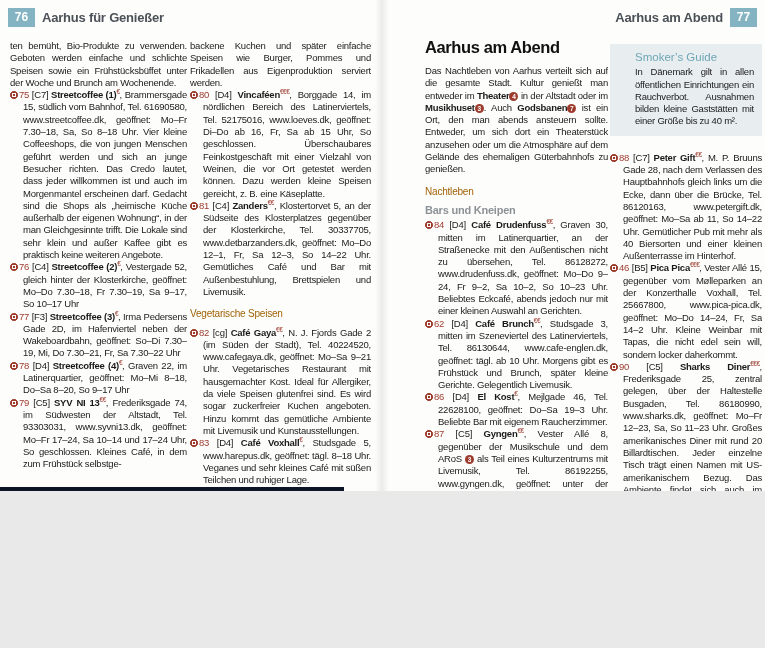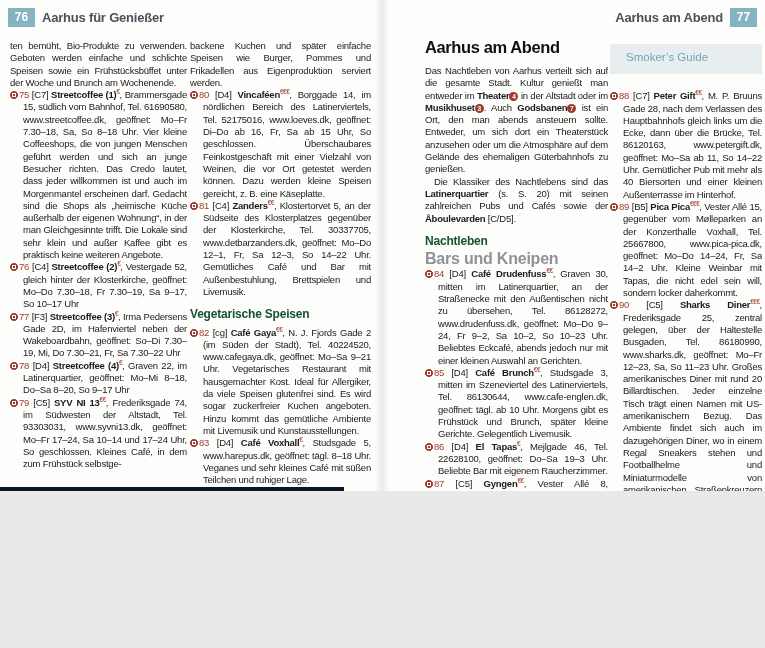--- a/index.html
+++ b/index.html
@@ -20,33 +20,33 @@
   .col{position:absolute;font-size:9.5px;line-height:12.3px;letter-spacing:-0.22px;overflow:hidden;}
   #col1{left:10px;top:40px;width:177px;height:446px;}
   #col2{left:190px;top:40px;width:181px;height:446px;}
   #colmain{left:425px;top:38px;width:183px;height:575px;}
   #colright{left:610px;top:44px;width:152px;height:516px;}
   .blk{margin:0;}
   .p,.entry{text-align:justify;}
   .ind{text-indent:9px;}
   .entry{padding-left:13px;text-indent:-13px;}
   .h1{font-size:16.5px;font-weight:bold;letter-spacing:-0.4px;color:#111;margin:0 0 8px 0;line-height:19px;}
-  .h2{font-size:12px;font-weight:bold;color:#14532d;margin:10px 0 6px 0;letter-spacing:-0.2px;}
-  .h3{font-size:16px;font-weight:bold;color:#8d9296;margin:0 0 3px 0;}
+  .h2{font-size:10px;font-weight:normal;color:#a16207;margin:10px 0 6px 0;letter-spacing:-0.2px;}
+  .h3{font-size:11px;font-weight:bold;color:#8d9296;margin:0 0 3px 0;}
   .marker{white-space:nowrap;}
   .mdot{display:inline-block;width:8px;height:8px;border-radius:50%;vertical-align:-1px;margin-right:1px;
         background:radial-gradient(circle at center,#9d3b2d 0 1.4px,#fdfdfc 1.5px 2.4px,#9d3b2d 2.5px 3.9px,transparent 4px);}
   .mnum{color:#9d3b2d;font-weight:normal;}
   b{letter-spacing:-0.25px;}
   sup.price{color:#9d3b2d;font-size:6.5px;letter-spacing:-0.5px;line-height:0;}
   .badge{display:inline-block;width:9px;height:9px;border-radius:50%;background:#9d3b2d;color:#fff;
          font-size:6.5px;font-weight:bold;line-height:9px;text-align:center;vertical-align:0px;
          text-indent:0;letter-spacing:0;}
   
-  .sbox{background:#e8eef0;padding:7px 8px 8px 16px;margin-bottom:16px;}
+  .sbox{background:#e8eef0;padding:7px 8px 8px 25px;margin-bottom:16px;}
   .sbox-title{color:#6fa6b6;font-size:11.5px;margin-bottom:3px;letter-spacing:0;}
   .sbox-text{font-size:9.5px;line-height:12.3px;text-align:justify;}
   
   #photo{position:absolute;left:0;top:487px;width:344px;height:161px;overflow:hidden;background:#0a1220;}
   #photo .ly{position:absolute;}
   .ph-sky{left:0;top:0;width:100%;height:58px;background:linear-gradient(#0a1424,#17283c 80%,#243448);}
   .ph-b1{left:0;top:28px;width:50px;height:56px;background:#17120c;
          box-shadow:inset 0 -10px 14px rgba(160,110,40,.25);}
   .ph-b2{left:52px;top:22px;width:72px;height:62px;background:
          repeating-linear-gradient(90deg,rgba(255,200,110,.5) 0 2px,transparent 2px 9px),
@@ -109,36 +109,36 @@
       <div class="blk entry"><span class="marker"><span class="mdot"></span><span class="mnum">80</span></span> [D4] <b>Vincaféen</b><sup class="price">€€€</sup>, Borggade 14, im nördlichen Bereich des Latinerviertels, Tel. 52175016, www.loeves.dk, geöffnet: Di–Do ab 16, Fr, Sa ab 15 Uhr, So geschlossen. Überschaubares Feinkostgeschäft mit einer Vielzahl von Weinen, die vor Ort getestet werden können. Dazu werden kleine Speisen gereicht, z. B. eine Käseplatte.</div>
       <div class="blk entry"><span class="marker"><span class="mdot"></span><span class="mnum">81</span></span> [C4] <b>Zanders</b><sup class="price">€€</sup>, Klostertorvet 5, an der Südseite des Klosterplatzes gegenüber der Klosterkirche, Tel. 30337705, www.detbarzanders.dk, geöffnet: Mo–Do 12–1, Fr, Sa 12–3, So 14–22 Uhr. Gemütliches Café und Bar mit Außenbestuhlung, Brettspielen und Livemusik.</div>
       <div class="blk h2">Vegetarische Speisen</div>
       <div class="blk entry"><span class="marker"><span class="mdot"></span><span class="mnum">82</span></span> [cg] <b>Café Gaya</b><sup class="price">€€</sup>, N. J. Fjords Gade 2 (im Süden der Stadt), Tel. 40224520, www.cafegaya.dk, geöffnet: Mo–Sa 9–21 Uhr. Vegetarisches Restaurant mit hausgemachter Kost. Ideal für Allergiker, da viele Speisen glutenfrei sind. Es wird sogar zuckerfreier Kuchen angeboten. Hinzu kommt das gemütliche Ambiente mit Livemusik und Kunstausstellungen.</div>
       <div class="blk entry"><span class="marker"><span class="mdot"></span><span class="mnum">83</span></span> [D4] <b>Café Voxhall</b><sup class="price">€</sup>, Studsgade 5, www.harepus.dk, geöffnet: tägl. 8–18 Uhr. Veganes und sehr kleines Café mit süßen Teilchen und ruhiger Lage.</div>
     </div>
 
   <div id="colmain" class="col">
       <div class="blk h1">Aarhus am Abend</div>
       <div class="blk p">Das Nachtleben von Aarhus verteilt sich auf die gesamte Stadt. Kultur genießt man entweder im <b>Theater</b><span class="badge">4</span> in der Altstadt oder im <b>Musikhuset</b><span class="badge">3</span>. Auch <b>Godsbanen</b><span class="badge">7</span> ist ein Ort, den man abends ansteuern sollte. Entweder, um sich dort ein Theaterstück anzusehen oder um die Atmosphäre auf dem Gelände des ehemaligen Güterbahnhofs zu genießen.</div>
-      <div class="blk p ind">Die Klassiker des Nachtlebens sind das <b>Latinerquartier</b> (s. S. 20) mit seinen zahlreichen Pubs und Cafés sowie der <b>Åboulevarden</b> [C/D5].</div>
       <div class="blk h2">Nachtleben</div>
       <div class="blk h3">Bars und Kneipen</div>
       <div class="blk entry"><span class="marker"><span class="mdot"></span><span class="mnum">84</span></span> [D4] <b>Café Drudenfuss</b><sup class="price">€€</sup>, Graven 30, mitten im Latinerquartier, an der Straßenecke mit den Außentischen nicht zu übersehen, Tel. 86128272, www.drudenfuss.dk, geöffnet: Mo–Do 9–24, Fr 9–2, Sa 10–2, So 10–23 Uhr. Beliebtes Eckcafé, abends jedoch nur mit einer kleinen Auswahl an Gerichten.</div>
-      <div class="blk entry"><span class="marker"><span class="mdot"></span><span class="mnum">85</span></span> [D4] <b>Café Brunch</b><sup class="price">€€</sup>, Studsgade 3, mitten im Szeneviertel des Latinerviertels, Tel. 86130644, www.cafe-englen.dk, geöffnet: tägl. ab 10 Uhr. Morgens gibt es Frühstück und Brunch, später kleine Gerichte. Gelegentlich Livemusik.</div>
-      <div class="blk entry"><span class="marker"><span class="mdot"></span><span class="mnum">86</span></span> [D4] <b>El Tapas</b><sup class="price">€</sup>, Mejlgade 46, Tel. 22628100, geöffnet: Do–Sa 19–3 Uhr. Beliebte Bar mit eigenem Raucherzimmer.</div>
+      <div class="blk entry"><span class="marker"><span class="mdot"></span><span class="mnum">62</span></span> [D4] <b>Café Brunch</b><sup class="price">€€</sup>, Studsgade 3, mitten im Szeneviertel des Latinerviertels, Tel. 86130644, www.cafe-englen.dk, geöffnet: tägl. ab 10 Uhr. Morgens gibt es Frühstück und Brunch, später kleine Gerichte. Gelegentlich Livemusik.</div>
+      <div class="blk entry"><span class="marker"><span class="mdot"></span><span class="mnum">86</span></span> [D4] <b>El Kost</b><sup class="price">€</sup>, Mejlgade 46, Tel. 22628100, geöffnet: Do–Sa 19–3 Uhr. Beliebte Bar mit eigenem Raucherzimmer.</div>
       <div class="blk entry"><span class="marker"><span class="mdot"></span><span class="mnum">87</span></span> [C5] <b>Gyngen</b><sup class="price">€€</sup>, Vester Allé 8, gegenüber der Musikschule und dem ARoS <span class="badge">3</span> als Teil eines Kulturzentrums mit Livemusik, Tel. 86192255, www.gyngen.dk, geöffnet: unter der Woche nur 9–14 Uhr, an Samstagen dafür 17–2 Uhr. Die Bandbreite reicht von Salsa über Hip-Hop bis Jazz und Blues. Dazu gibt es kleine Gerichte, unter anderem vegetarische Burger.</div>
     </div>
 
   <div id="colright" class="col">
     <div class="sbox">
       <div class="sbox-title">Smoker’s Guide</div>
+      <div class="sbox-text">In Dänemark gilt in allen öffentlichen Einrichtungen ein Rauchverbot. Ausnahmen bilden kleine Gaststätten mit einer Größe bis zu 40 m².</div>
     </div>
     <div>
         <div class="blk entry"><span class="marker"><span class="mdot"></span><span class="mnum">88</span></span> [C7] <b>Peter Gift</b><sup class="price">€€</sup>, M. P. Bruuns Gade 28, nach dem Verlassen des Hauptbahnhofs gleich links um die Ecke, dann über die Brücke, Tel. 86120163, www.petergift.dk, geöffnet: Mo–Sa ab 11, So 14–22 Uhr. Gemütlicher Pub mit mehr als 40 Biersorten und einer kleinen Außenterrasse im Hinterhof.</div>
-        <div class="blk entry"><span class="marker"><span class="mdot"></span><span class="mnum">89</span></span> [B5] <b>Pica Pica</b><sup class="price">€€€</sup>, Vester Allé 15, gegenüber vom Mølleparken an der Konzerthalle Voxhall, Tel. 25667800, www.pica-pica.dk, geöffnet: Mo–Do 14–24, Fr, Sa 14–2 Uhr. Kleine Weinbar mit Tapas, die nicht edel sein will, sondern locker daherkommt.</div>
+        <div class="blk entry"><span class="marker"><span class="mdot"></span><span class="mnum">46</span></span> [B5] <b>Pica Pica</b><sup class="price">€€€</sup>, Vester Allé 15, gegenüber vom Mølleparken an der Konzerthalle Voxhall, Tel. 25667800, www.pica-pica.dk, geöffnet: Mo–Do 14–24, Fr, Sa 14–2 Uhr. Kleine Weinbar mit Tapas, die nicht edel sein will, sondern locker daherkommt.</div>
         <div class="blk entry"><span class="marker"><span class="mdot"></span><span class="mnum">90</span></span> [C5] <b>Sharks Diner</b><sup class="price">€€€</sup>, Frederiksgade 25, zentral gelegen, über der Haltestelle Busgaden, Tel. 86180990, www.sharks.dk, geöffnet: Mo–Fr 12–23, Sa, So 11–23 Uhr. Großes amerikanisches Diner mit rund 20 Billardtischen. Jeder einzelne Tisch trägt einen Namen mit US-amerikanischem Bezug. Das Ambiente findet sich auch im dazugehörigen Diner, wo in einem Regal Sneakers stehen und Footballhelme und Miniaturmodelle von amerikanischen Straßenkreuzern an der Wand hängen. Natürlich ist auch die Speisekarte amerikanisch, serviert werden Chicken Wings, Burger, Steaks und Spareribs mit Barbecue-Sauce.</div>
       </div>
   </div>
 
   <div id="photo">
     <div class="ly ph-sky"></div>
     <div class="ly ph-b1"></div>
     <div class="ly ph-b2"></div>
     <div class="ly ph-b3"></div>
     <div class="ly ph-b4"></div>

